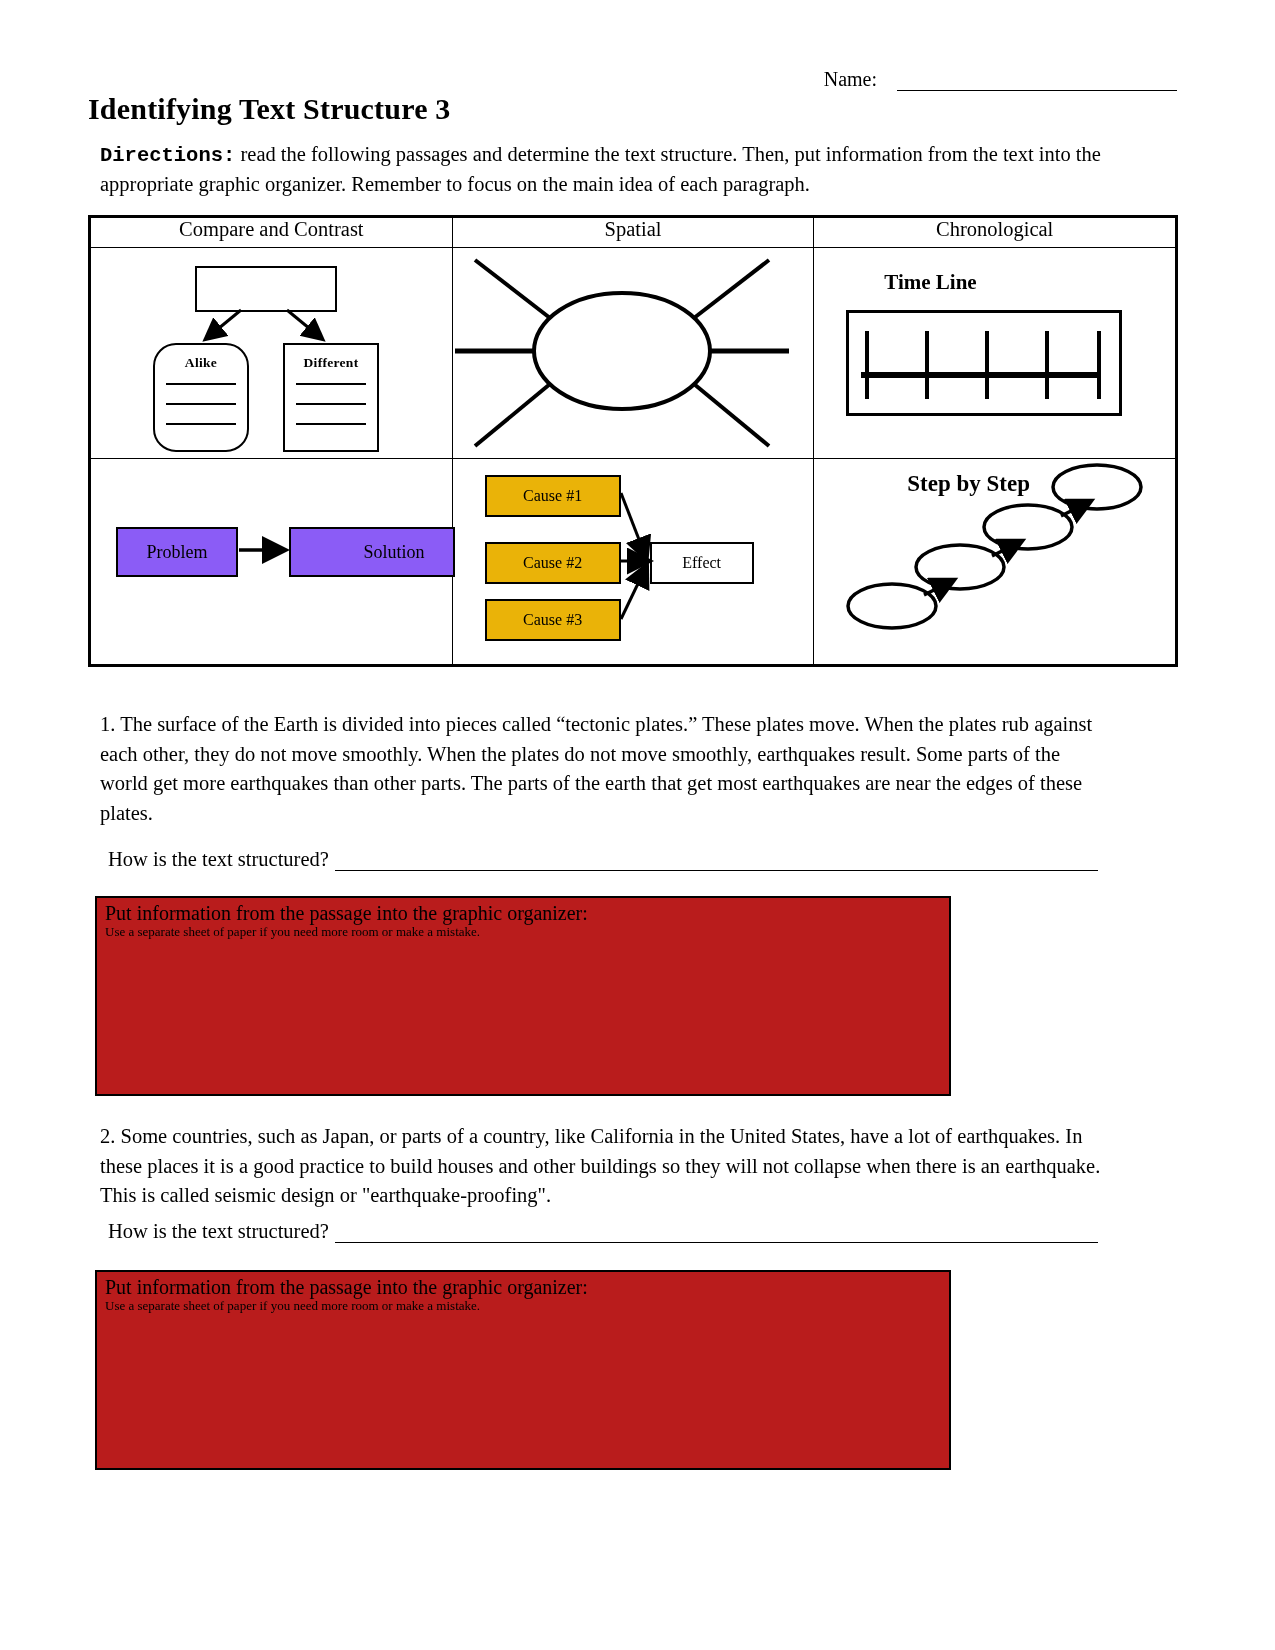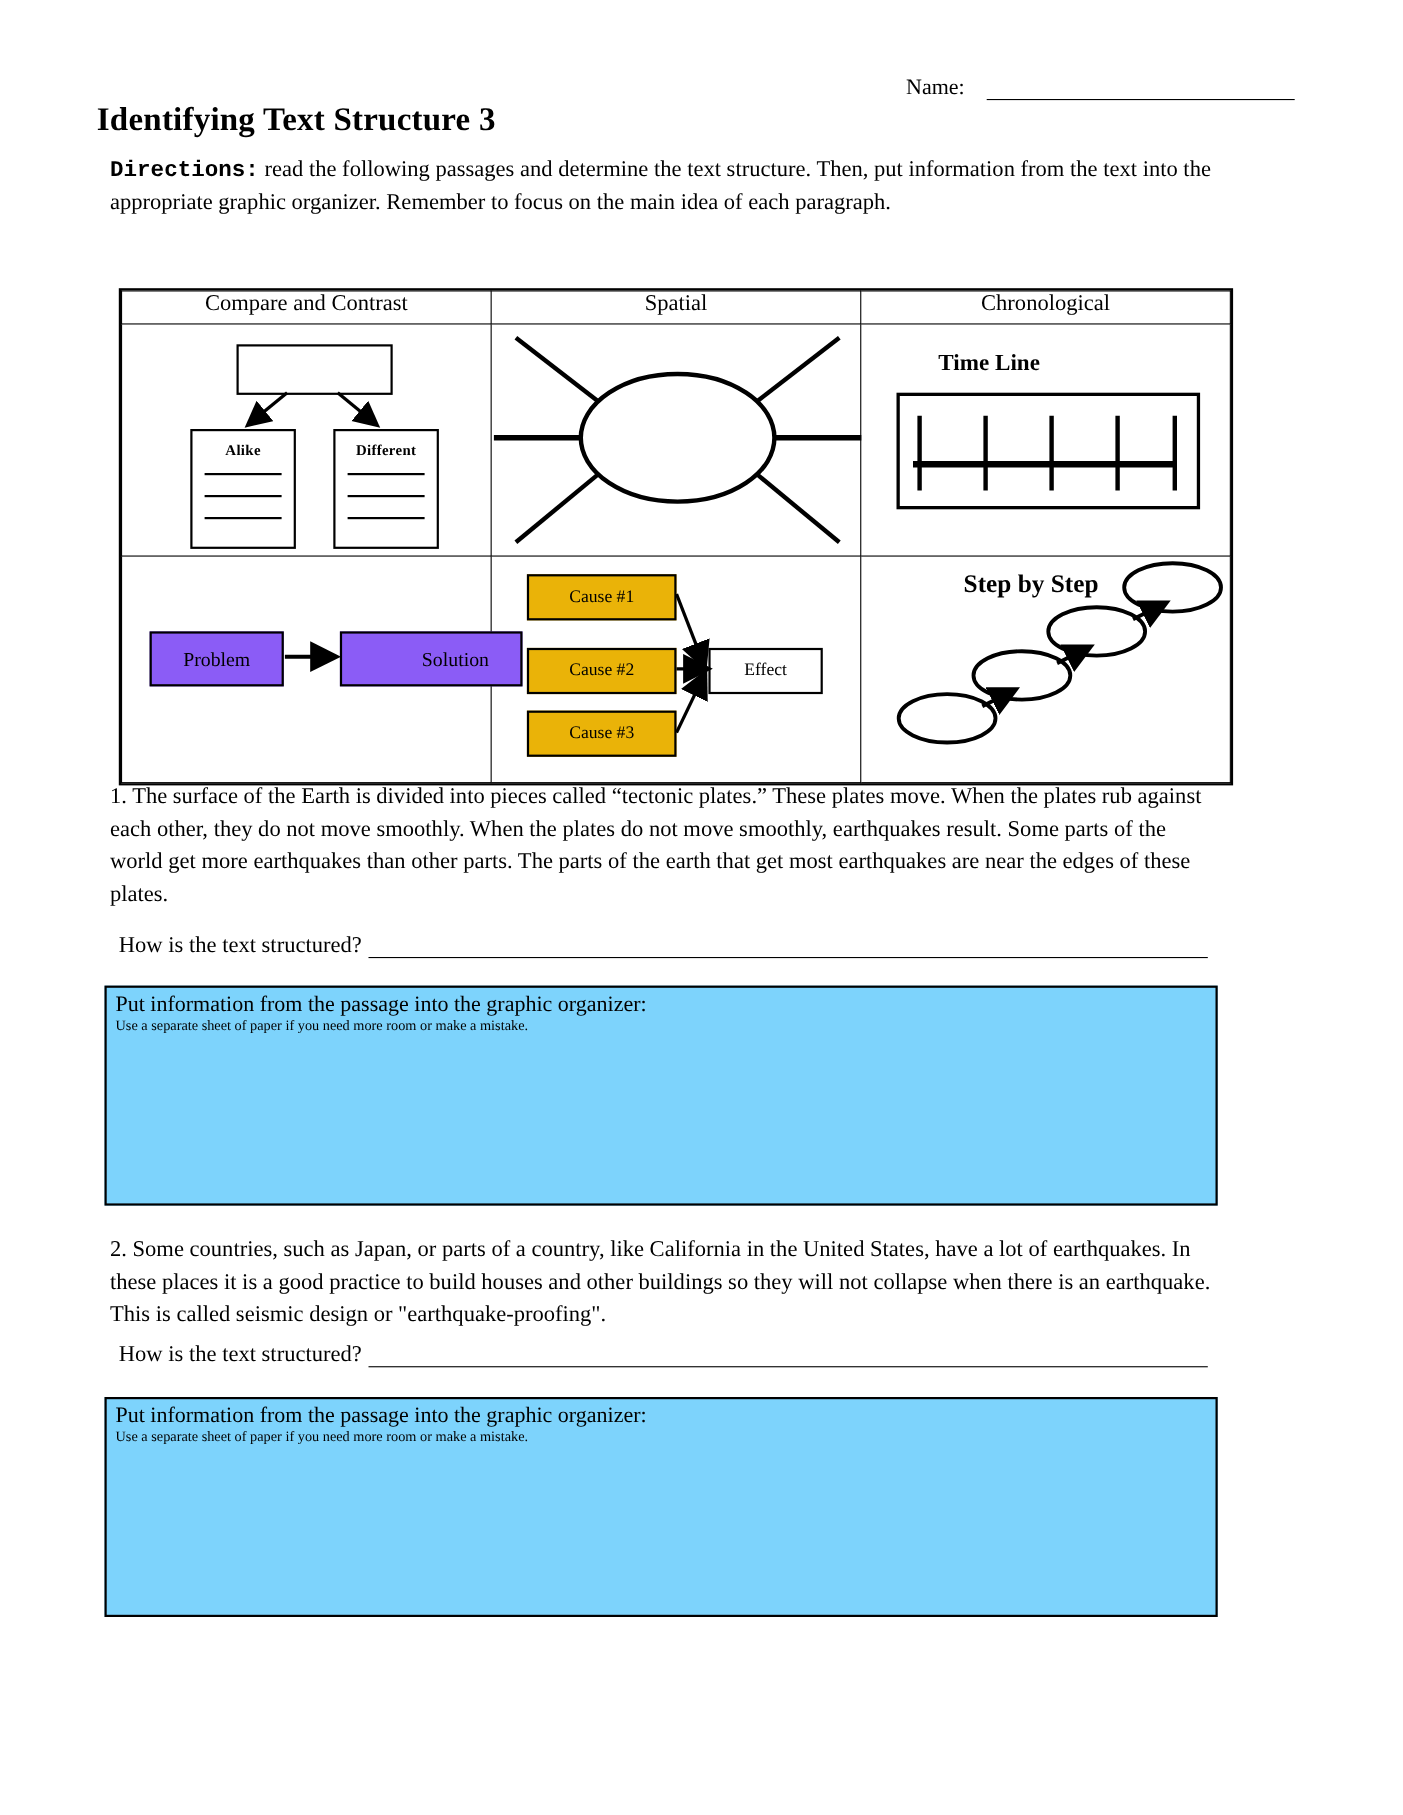--- a/index.html
+++ b/index.html
@@ -59,26 +59,25 @@
     font-size: 20.5px;
     line-height: 1.42;
     text-align: left;
   }
   .directions b { font-weight: bold; font-family: Liberation Mono, monospace; }
 
   
   .organizer {
     position: absolute;
     top: 215px;
-    left: 108px;
-    width: 1013px;
+    left: 88px;
+    width: 1090px;
     border: 2.5px solid #000;
     border-collapse: collapse;
     box-sizing: border-box;
-    margin-top: 47px;
   }
   .organizer table {
     width: 100%;
     border-collapse: collapse;
     table-layout: fixed;
   }
   .organizer td {
     border: 1.5px solid #000;
     padding: 0;
     vertical-align: top;
@@ -108,21 +107,21 @@
     border: 2.5px solid #000;
     background: #fff;
   }
   .cc-box {
     position: absolute;
     top: 95px;
     width: 92px; height: 105px;
     border: 2.5px solid #000;
     background: #fff;
   }
-  .cc-box.left  { left: 62px; }
+  .cc-box.left  { left: 62px; border-radius: 23px; }
   .cc-box.right { left: 192px; }
   .cc-box-label {
     text-align: center;
     font-size: 13.5px;
     font-weight: bold;
     margin-top: 10px;
     letter-spacing: .3px;
   }
   .cc-lines { margin-top: 12px; }
   .cc-line {
@@ -227,24 +226,24 @@
   .q-text { white-space: nowrap; padding-right: 6px; }
   .q-rule {
     flex: 1;
     border-bottom: 1.5px solid #000;
     height: 17px;
   }
 
   .answer-box {
     position: absolute;
     left: 95px;
-    width: 1012px;
+    width: 856px;
     border: 2.5px solid #000;
     box-sizing: border-box;
-    background: #7dd3fc;
+    background: #b91c1c;
   }
   #answer-box-1 { top: 896px; height: 200px; }
   #answer-box-2 { top: 1270px; height: 200px; }
   .ab-main {
     font-size: 20px;
     padding: 4px 0 0 8px;
     line-height: 1.15;
   }
   .ab-sub {
     font-size: 13px;

